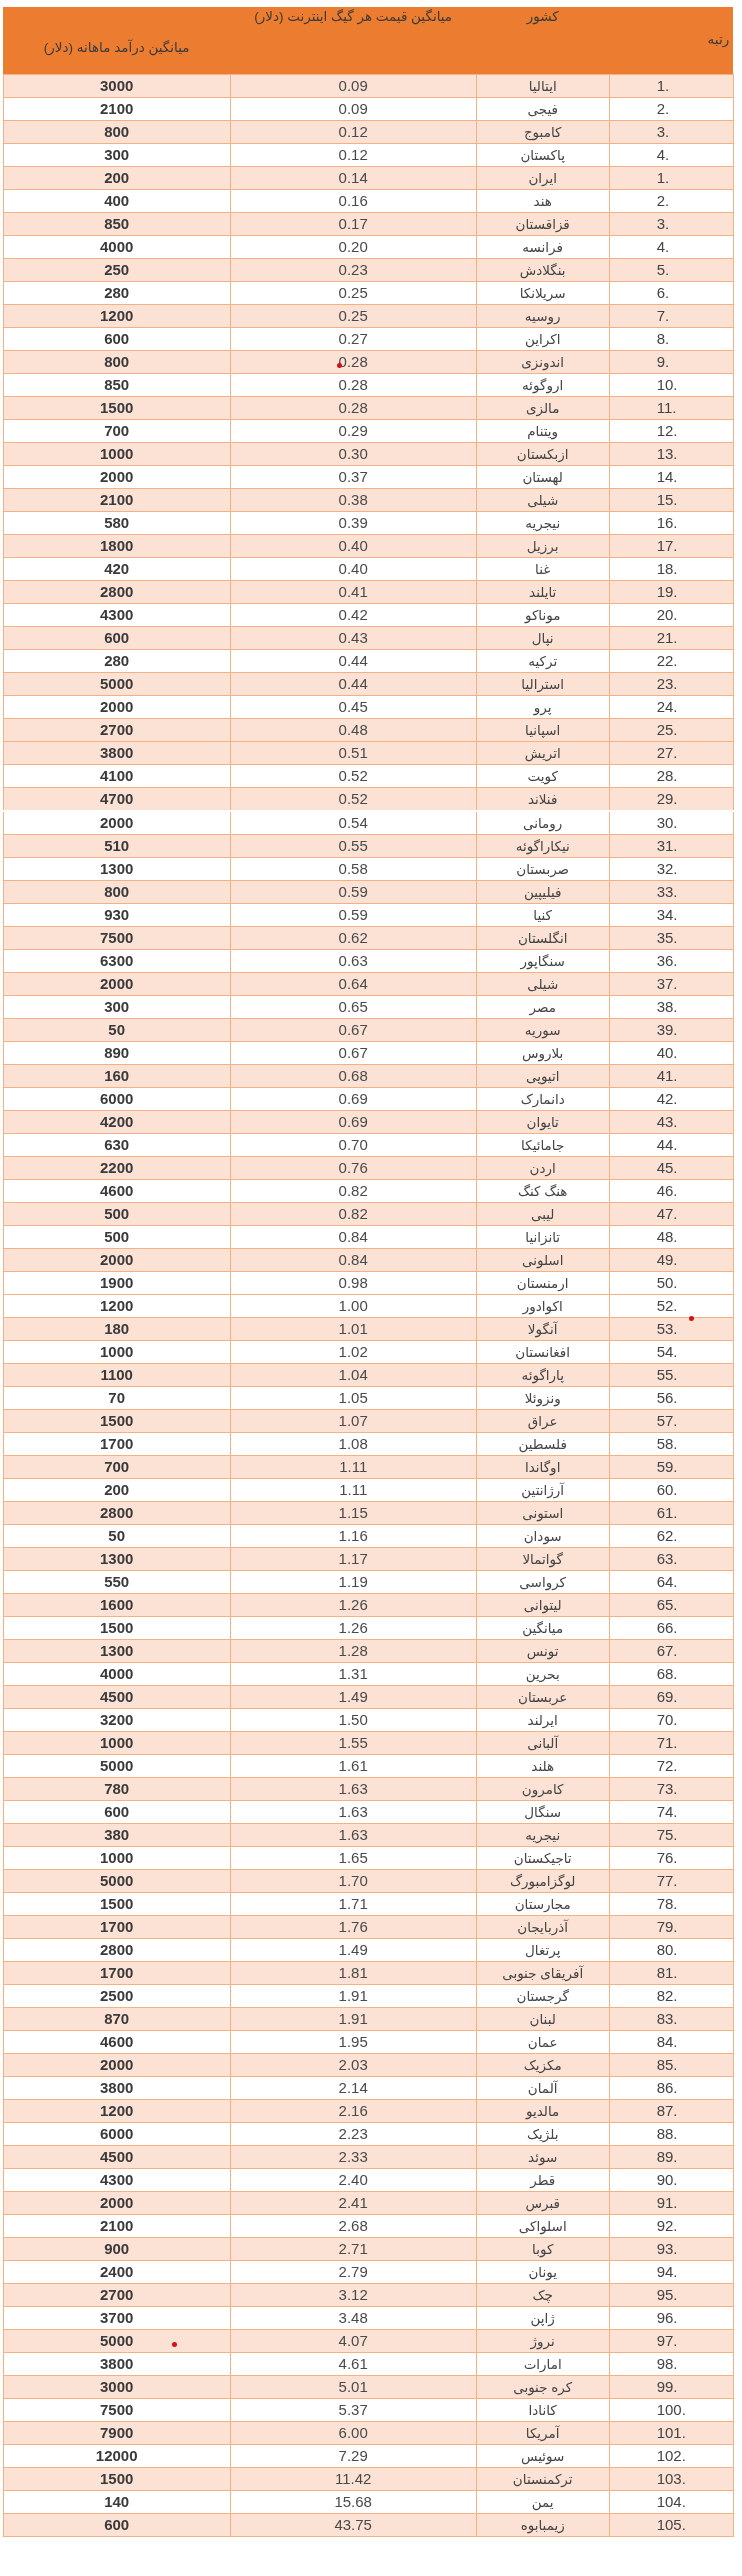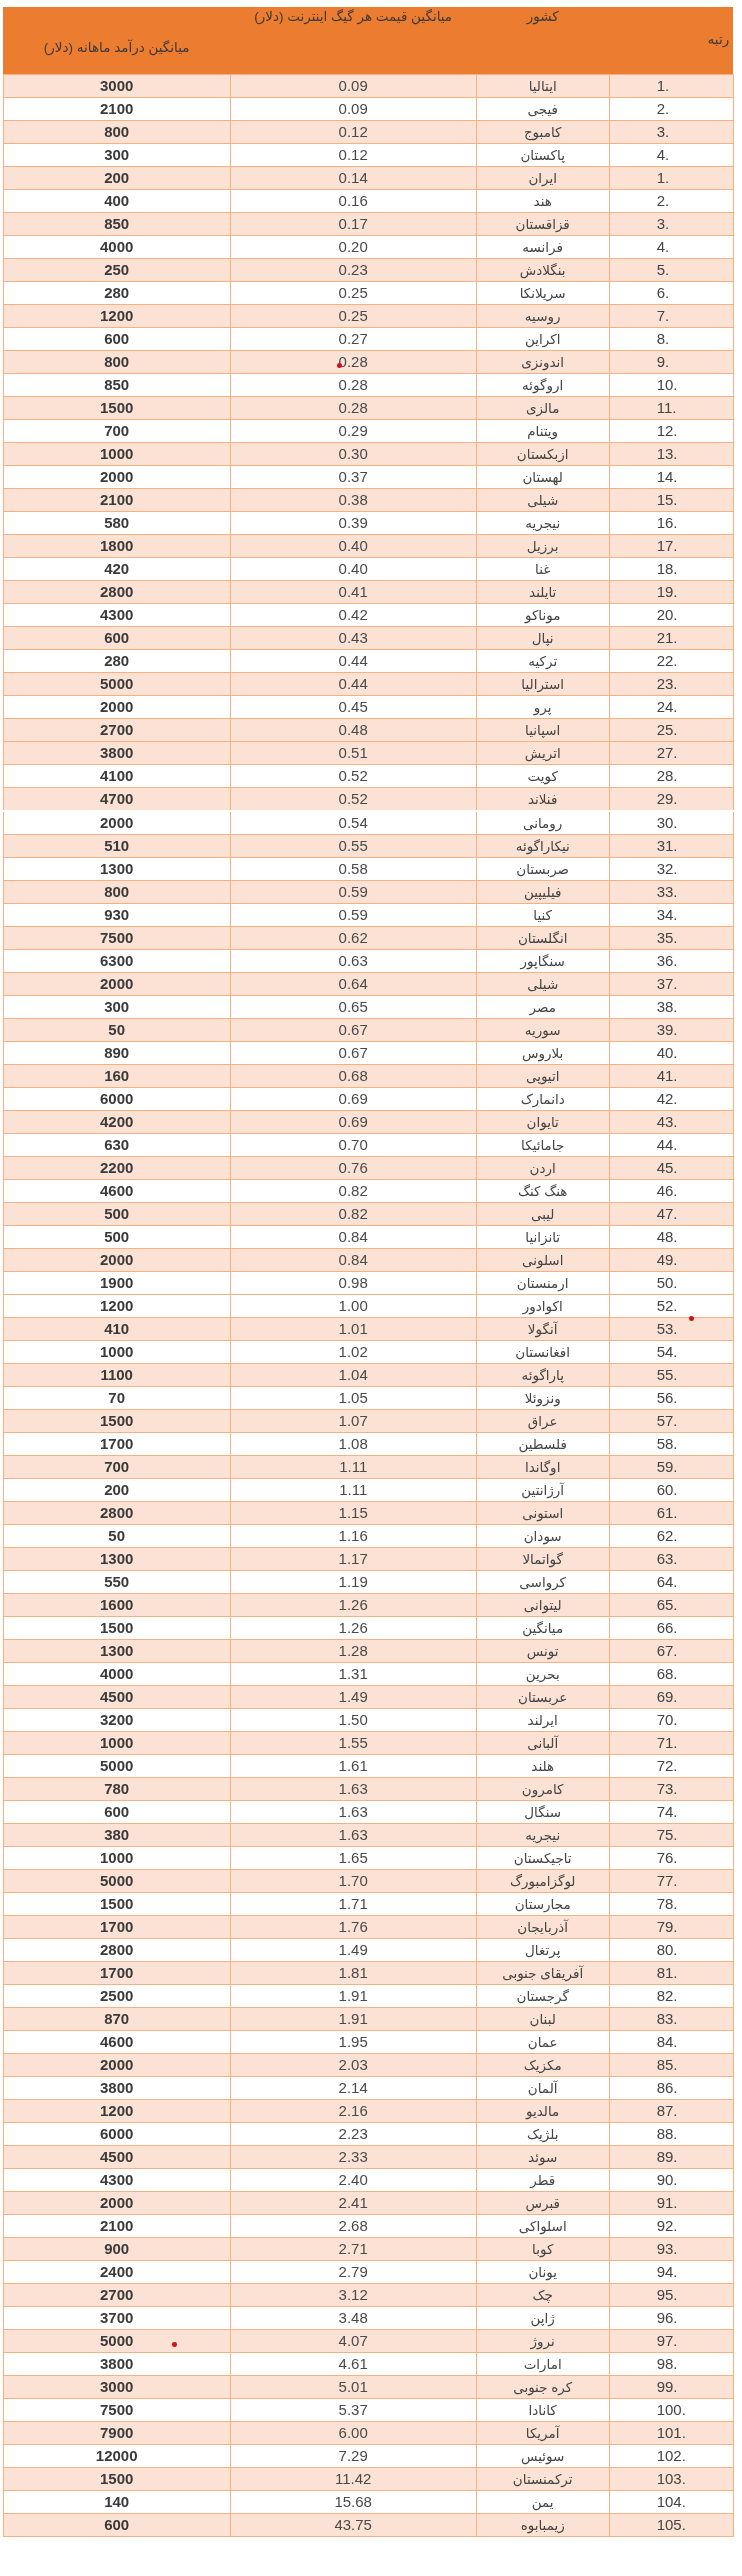--- a/index.html
+++ b/index.html
@@ -427,21 +427,21 @@
           <td class="country">ارمنستان</td>
           <td class="rank">50.</td>
         </tr>
         <tr class="even">
           <td class="income">1200</td>
           <td class="price">1.00</td>
           <td class="country">اکوادور</td>
           <td class="rank">52.</td>
         </tr>
         <tr class="odd">
-          <td class="income">410</td>
+          <td class="income">180</td>
           <td class="price">1.01</td>
           <td class="country">آنگولا</td>
           <td class="rank">53.</td>
         </tr>
         <tr class="even">
           <td class="income">1000</td>
           <td class="price">1.02</td>
           <td class="country">افغانستان</td>
           <td class="rank">54.</td>
         </tr>

